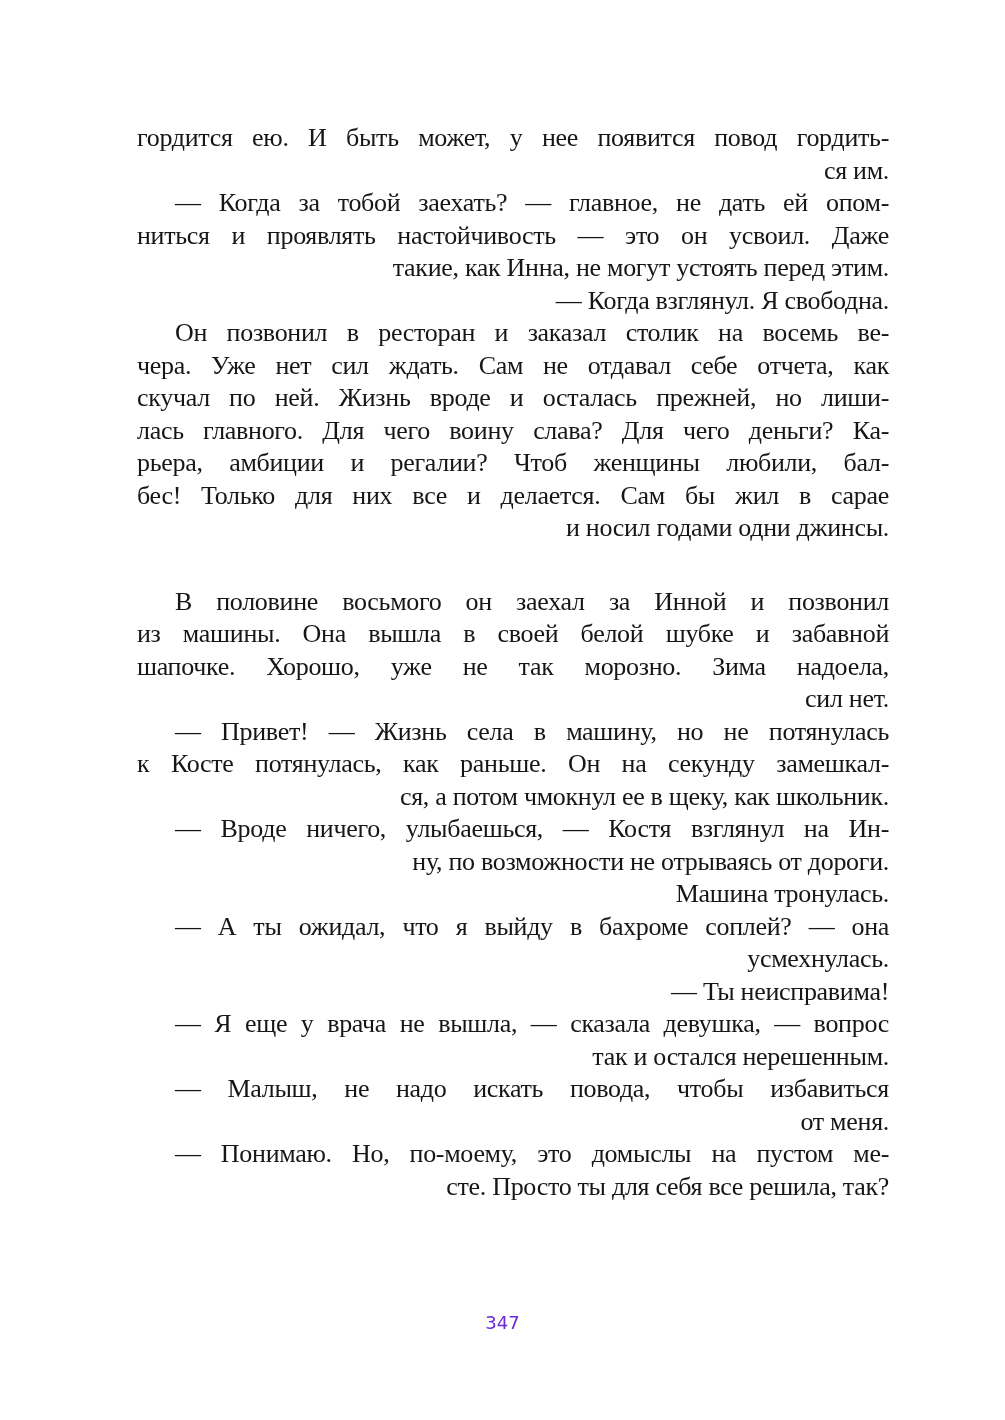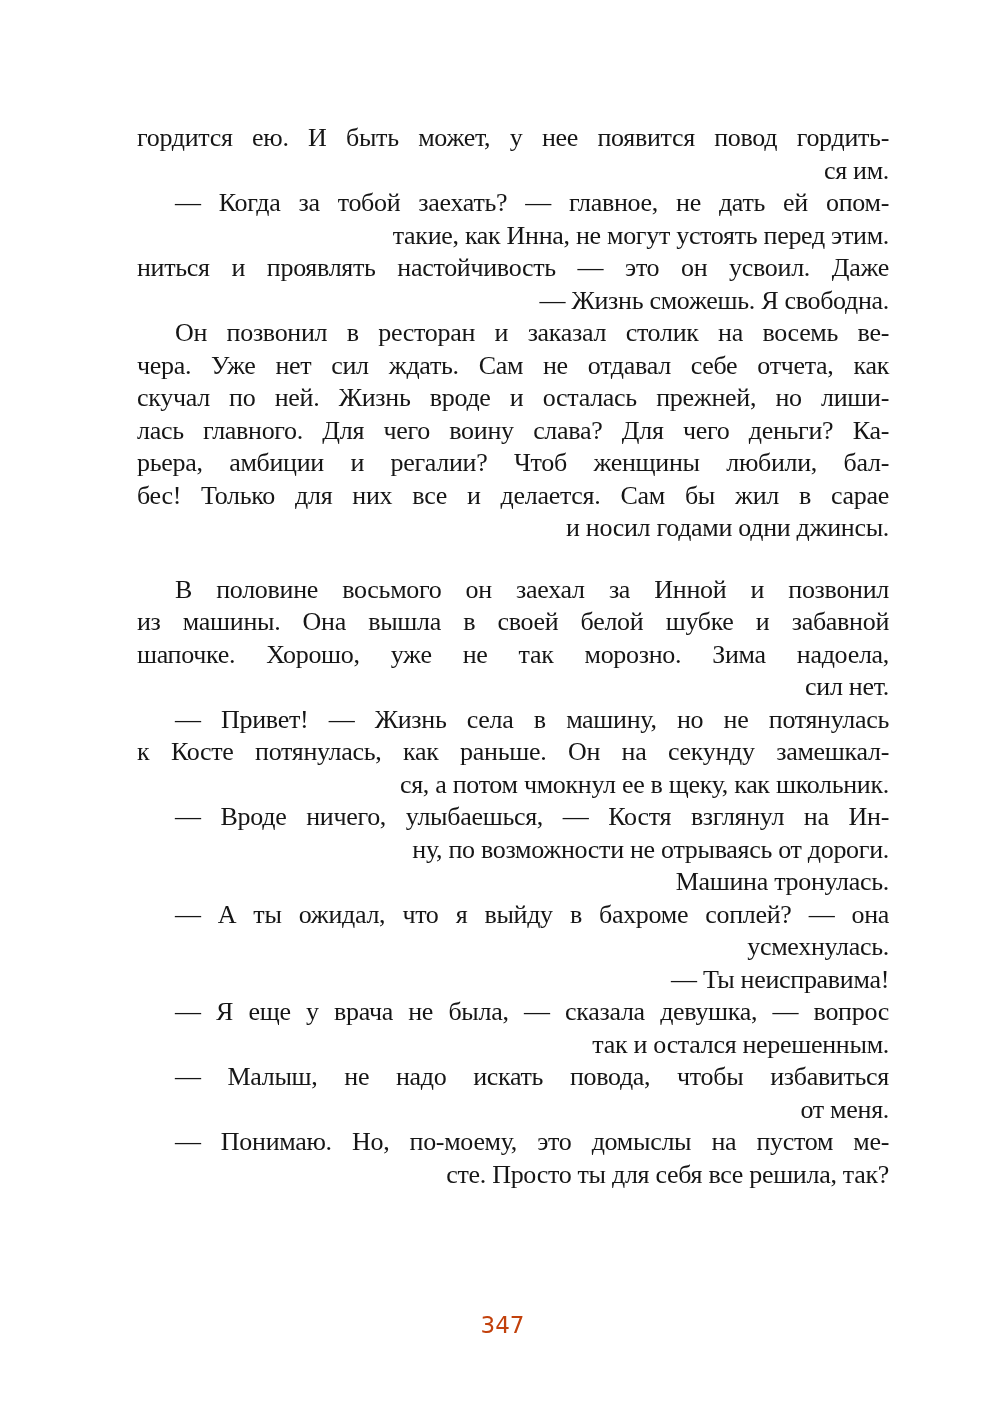--- a/index.html
+++ b/index.html
@@ -20,61 +20,61 @@
     left: 137px;
     top: 122px;
     width: 752px;
     font-family: "Liberation Serif", "DejaVu Serif", serif;
     font-size: 26px;
     line-height: 32.5px;
     letter-spacing: -0.3px;
     color: #161616;
   }
   .para { margin: 0; }
-  .para.section-break { margin-top: 29px; }
+  .para.section-break { margin-top: 41px; }
   .line {
     text-align: right;
     white-space: normal;
   }
   .line.justify {
     text-align: justify;
     text-align-last: justify;
     -moz-text-align-last: justify;
   }
   .line.indent {
     text-indent: 38px;
   }
   .page-number {
     position: absolute;
     left: 0;
     top: 1312px;
     width: 100%;
     text-align: center;
     font-family: "DejaVu Sans", "Liberation Sans", sans-serif;
-    font-size: 23px;
+    font-size: 18px;
     font-weight: 400;
-    color: #c2410c;
+    color: #6d28d9;
   }
 </style>
 </head>
 <body>
 
 <div class="book-page">
   <div class="text-block">
       <div class="para">
         <div class="line justify">гордится ею. И быть может, у нее появится повод гордить-</div>
         <div class="line">ся им.</div>
       </div>
       <div class="para">
         <div class="line justify indent">— Когда за тобой заехать? — главное, не дать ей опом-</div>
+        <div class="line justify">ниться и проявлять настойчивость — это он усвоил. Даже</div>
         <div class="line">такие, как Инна, не могут устоять перед этим.</div>
-        <div class="line justify">ниться и проявлять настойчивость — это он усвоил. Даже</div>
       </div>
       <div class="para">
-        <div class="line indent">— Жизнь сможешь. Я свободна.</div>
+        <div class="line indent">— Когда взглянул. Я свободна.</div>
       </div>
       <div class="para">
         <div class="line justify indent">Он позвонил в ресторан и заказал столик на восемь ве-</div>
         <div class="line justify">чера. Уже нет сил ждать. Сам не отдавал себе отчета, как</div>
         <div class="line justify">скучал по ней. Жизнь вроде и осталась прежней, но лиши-</div>
         <div class="line justify">лась главного. Для чего воину слава? Для чего деньги? Ка-</div>
         <div class="line justify">рьера, амбиции и регалии? Чтоб женщины любили, бал-</div>
         <div class="line justify">бес! Только для них все и делается. Сам бы жил в сарае</div>
         <div class="line">и носил годами одни джинсы.</div>
       </div>
@@ -97,21 +97,21 @@
         <div class="line indent">Машина тронулась.</div>
       </div>
       <div class="para">
         <div class="line justify indent">— А ты ожидал, что я выйду в бахроме соплей? — она</div>
         <div class="line">усмехнулась.</div>
       </div>
       <div class="para">
         <div class="line indent">— Ты неисправима!</div>
       </div>
       <div class="para">
-        <div class="line justify indent">— Я еще у врача не была, — сказала девушка, — вопрос</div>
+        <div class="line justify indent">— Я еще у врача не вышла, — сказала девушка, — вопрос</div>
         <div class="line">так и остался нерешенным.</div>
       </div>
       <div class="para">
         <div class="line justify indent">— Малыш, не надо искать повода, чтобы избавиться</div>
         <div class="line">от меня.</div>
       </div>
       <div class="para">
         <div class="line justify indent">— Понимаю. Но, по-моему, это домыслы на пустом ме-</div>
         <div class="line">сте. Просто ты для себя все решила, так?</div>
       </div>

